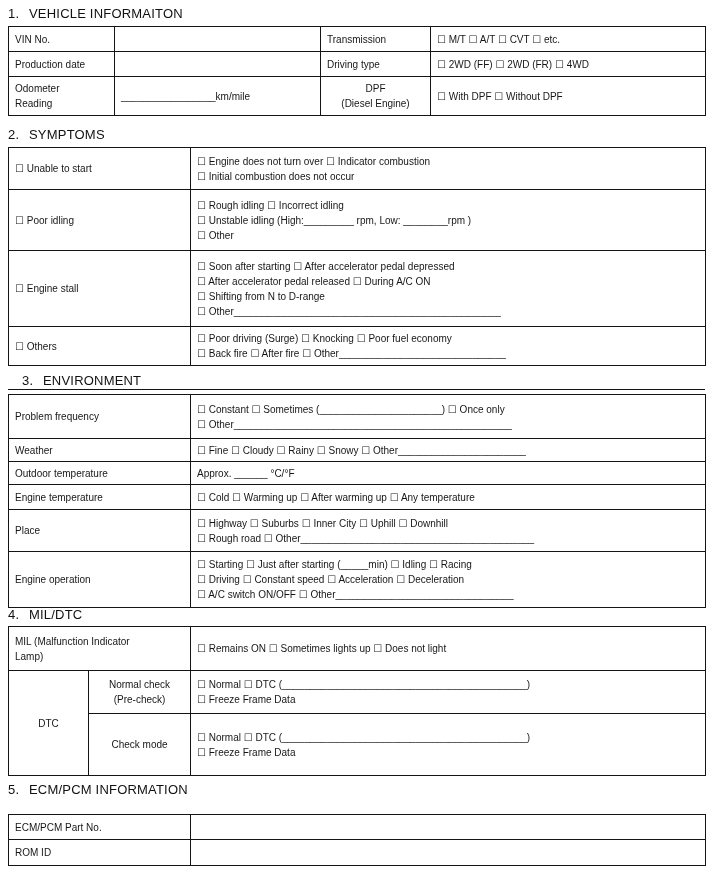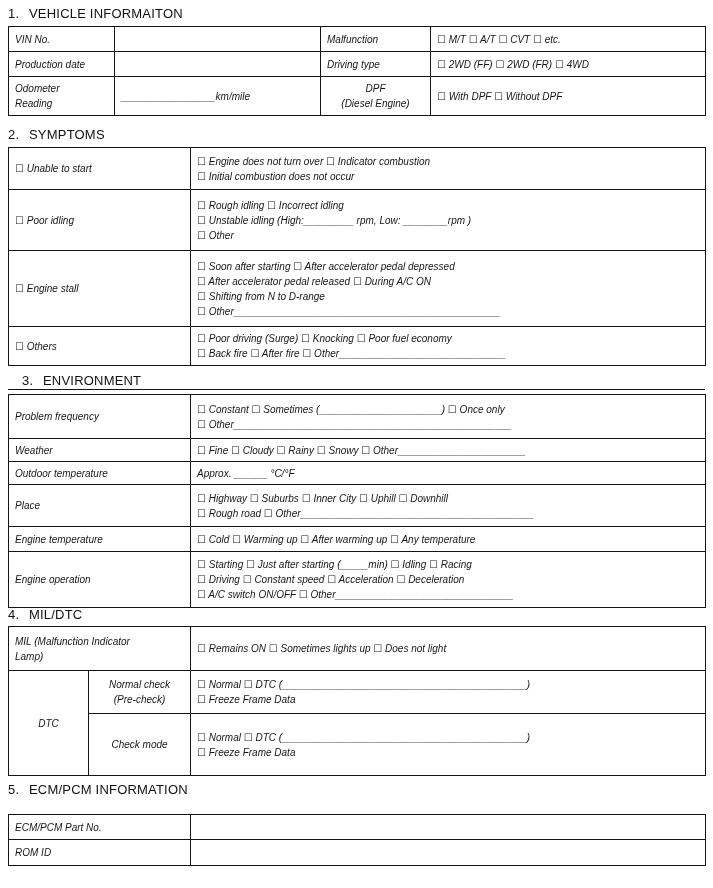--- a/index.html
+++ b/index.html
@@ -10,21 +10,21 @@
     font-family: "Liberation Sans", "DejaVu Sans", sans-serif;
     color: #161616;
   }
   .section-heading {
     font-size: 13px; line-height: 13px; color: #111;
     letter-spacing: 0.2px; margin-bottom: 6px;
   }
   .sec-num { display: inline-block; width: 21px; }
   .heading-rule { height: 0; border-top: 1.5px solid #141414; margin: 2px 0 4px 0; }
   table.form-table {
-    border-collapse: collapse; table-layout: fixed; width: 697px; font-style: italic;
+    border-collapse: collapse; table-layout: fixed; width: 697px;
   }
   table.form-table td {
     border: 1.5px solid #141414;
     font-size: 10px; line-height: 15px;
     padding: 2px 6px;
     vertical-align: middle;
     white-space: pre-line;
     overflow: hidden;
     color: #161616;
   }
@@ -46,21 +46,21 @@
     <colgroup>
         <col style="width:106px">
         <col style="width:206px">
         <col style="width:110px">
         <col style="width:275px">
       </colgroup>
     <tbody>
         <tr style="height:25px">
       <td>VIN No.</td>
       <td></td>
-      <td>Malfunction</td>
+      <td>Transmission</td>
       <td>☐ M/T ☐ A/T ☐ CVT ☐ etc.</td>
     </tr>
     <tr style="height:25px">
       <td>Production date</td>
       <td></td>
       <td>Driving type</td>
       <td>☐ 2WD (FF) ☐ 2WD (FR) ☐ 4WD</td>
     </tr>
     <tr style="height:39px">
       <td>Odometer
@@ -128,28 +128,28 @@
 ☐ Other__________________________________________________</td>
     </tr>
     <tr style="height:23px">
       <td>Weather</td>
       <td>☐ Fine ☐ Cloudy ☐ Rainy ☐ Snowy ☐ Other_______________________</td>
     </tr>
     <tr style="height:23px">
       <td>Outdoor temperature</td>
       <td>Approx.  ______ °C/°F</td>
     </tr>
+    <tr style="height:25px">
+      <td>Engine temperature</td>
+      <td>☐ Cold ☐ Warming up ☐ After warming up ☐ Any temperature</td>
+    </tr>
     <tr style="height:42px">
       <td>Place</td>
       <td>☐ Highway ☐ Suburbs ☐ Inner City ☐ Uphill ☐ Downhill
 ☐ Rough road ☐ Other__________________________________________</td>
-    </tr>
-    <tr style="height:25px">
-      <td>Engine temperature</td>
-      <td>☐ Cold ☐ Warming up ☐ After warming up ☐ Any temperature</td>
     </tr>
     <tr style="height:56px">
       <td>Engine operation</td>
       <td>☐ Starting ☐ Just after starting (_____min) ☐ Idling ☐ Racing
 ☐ Driving ☐ Constant speed ☐ Acceleration ☐ Deceleration
 ☐ A/C switch ON/OFF ☐ Other________________________________</td>
     </tr>
   </tbody>
     </table>
 </div>

